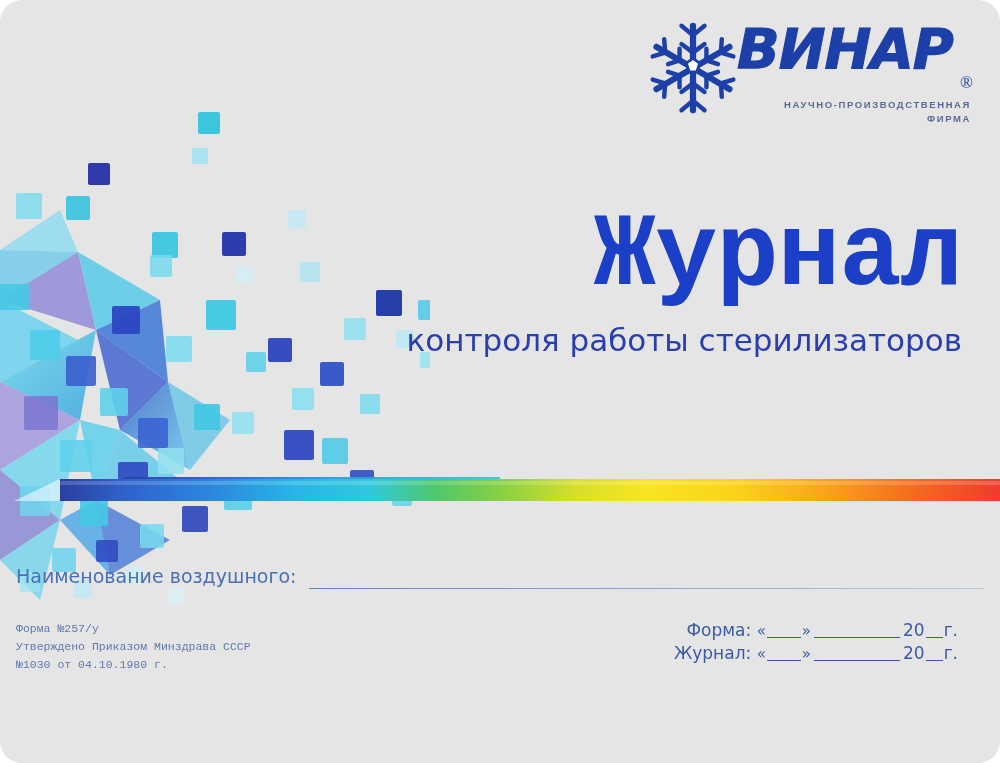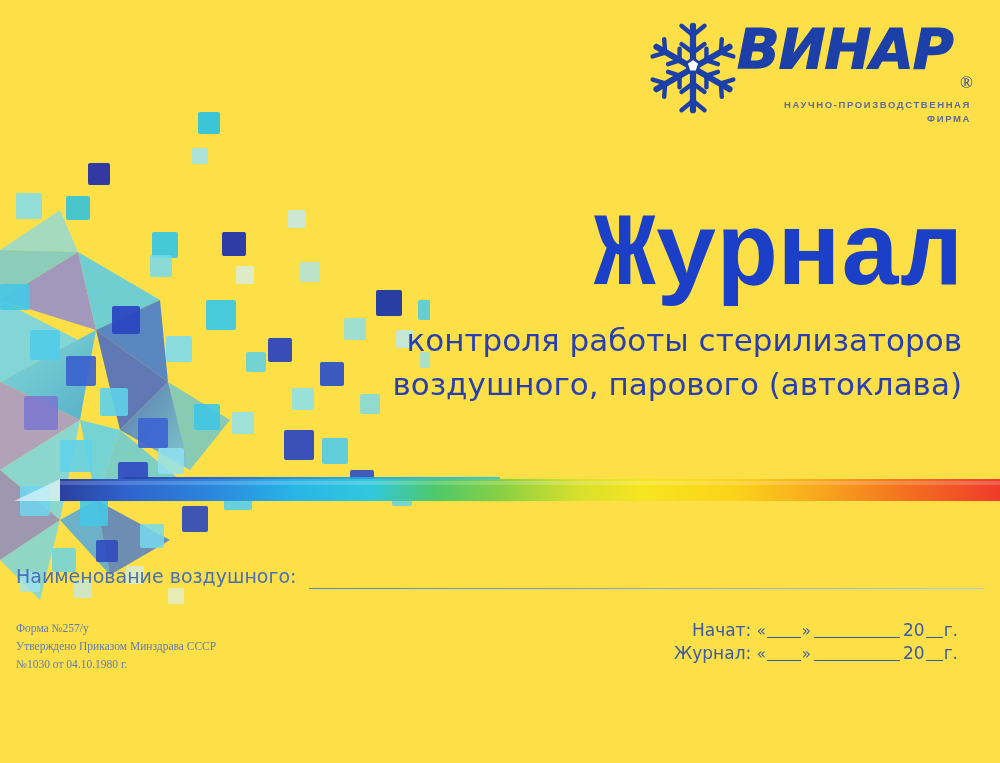--- a/index.html
+++ b/index.html
@@ -8,22 +8,23 @@
     padding: 0;
     background: #ffffff;
   }
   body {
     font-family: "Liberation Sans", sans-serif;
   }
   #page {
     position: relative;
     width: 1000px;
     height: 763px;
-    background: #fde047;
+    background: #e5e5e5;
     overflow: hidden;
+    border-radius: 22px;
   }
 
   
   #mosaic-layer {
     position: absolute;
     left: 0;
     top: 0;
     width: 430px;
     height: 620px;
     pointer-events: none;
@@ -136,21 +137,21 @@
     background: linear-gradient(to right, #5b86c4 0%, #8fa9d4 55%, #b9c9e4 100%);
   }
 
   #form-note {
     position: absolute;
     left: 16px;
     top: 620px;
     color: #5f7bb0;
     font-size: 11.5px;
     line-height: 1.55;
-    font-family: Liberation Serif, serif;
+    font-family: Liberation Mono, monospace;
     white-space: pre-line;
   }
 
   #dates-block {
     position: absolute;
     right: 42px;
     top: 619px;
     color: #3b5aa6;
     font-size: 17px;
     line-height: 1.32;
@@ -335,21 +336,20 @@
     </div>
 
     <div id="reg-mark">®</div>
     <div id="brand-tagline">НАУЧНО-ПРОИЗВОДСТВЕННАЯ
 ФИРМА</div>
   </div>
 
   <div id="title-block">
     <div id="main-title">Журнал</div>
     <div class="subtitle-line">контроля работы стерилизаторов</div>
-    <div class="subtitle-line">воздушного, парового (автоклава)</div>
   </div>
 
   <div id="band-wrap">
     <svg width="1000" height="46" viewBox="0 0 1000 46" xmlns="http://www.w3.org/2000/svg">
       <defs>
         <linearGradient id="rainbowGrad" x1="0" y1="0" x2="1" y2="0">
           <stop offset="0.00" stop-color="#2b3f9e"></stop>
           <stop offset="0.07" stop-color="#2f63cc"></stop>
           <stop offset="0.16" stop-color="#2b86dd"></stop>
           <stop offset="0.25" stop-color="#27b6e6"></stop>
@@ -386,21 +386,21 @@
     <div id="institution-label">Наименование воздушного:</div>
     <div id="institution-rule"></div>
   </div>
 
   <div id="form-note">Форма №257/у
 Утверждено Приказом Минздрава СССР
 №1030 от 04.10.1980 г.</div>
 
   <div id="dates-block">
     <div class="date-row">
-      <span>Начат:</span>
+      <span>Форма:</span>
       <span class="quote">«</span><span class="blank-sm"></span><span class="quote">»</span><span class="blank-md"></span><span>20</span><span class="blank-xs"></span><span>г.</span>
     </div>
     <div class="date-row">
       <span>Журнал:</span>
       <span class="quote">«</span><span class="blank-sm"></span><span class="quote">»</span><span class="blank-md"></span><span>20</span><span class="blank-xs"></span><span>г.</span>
     </div>
   </div>
 
 </div>
 

